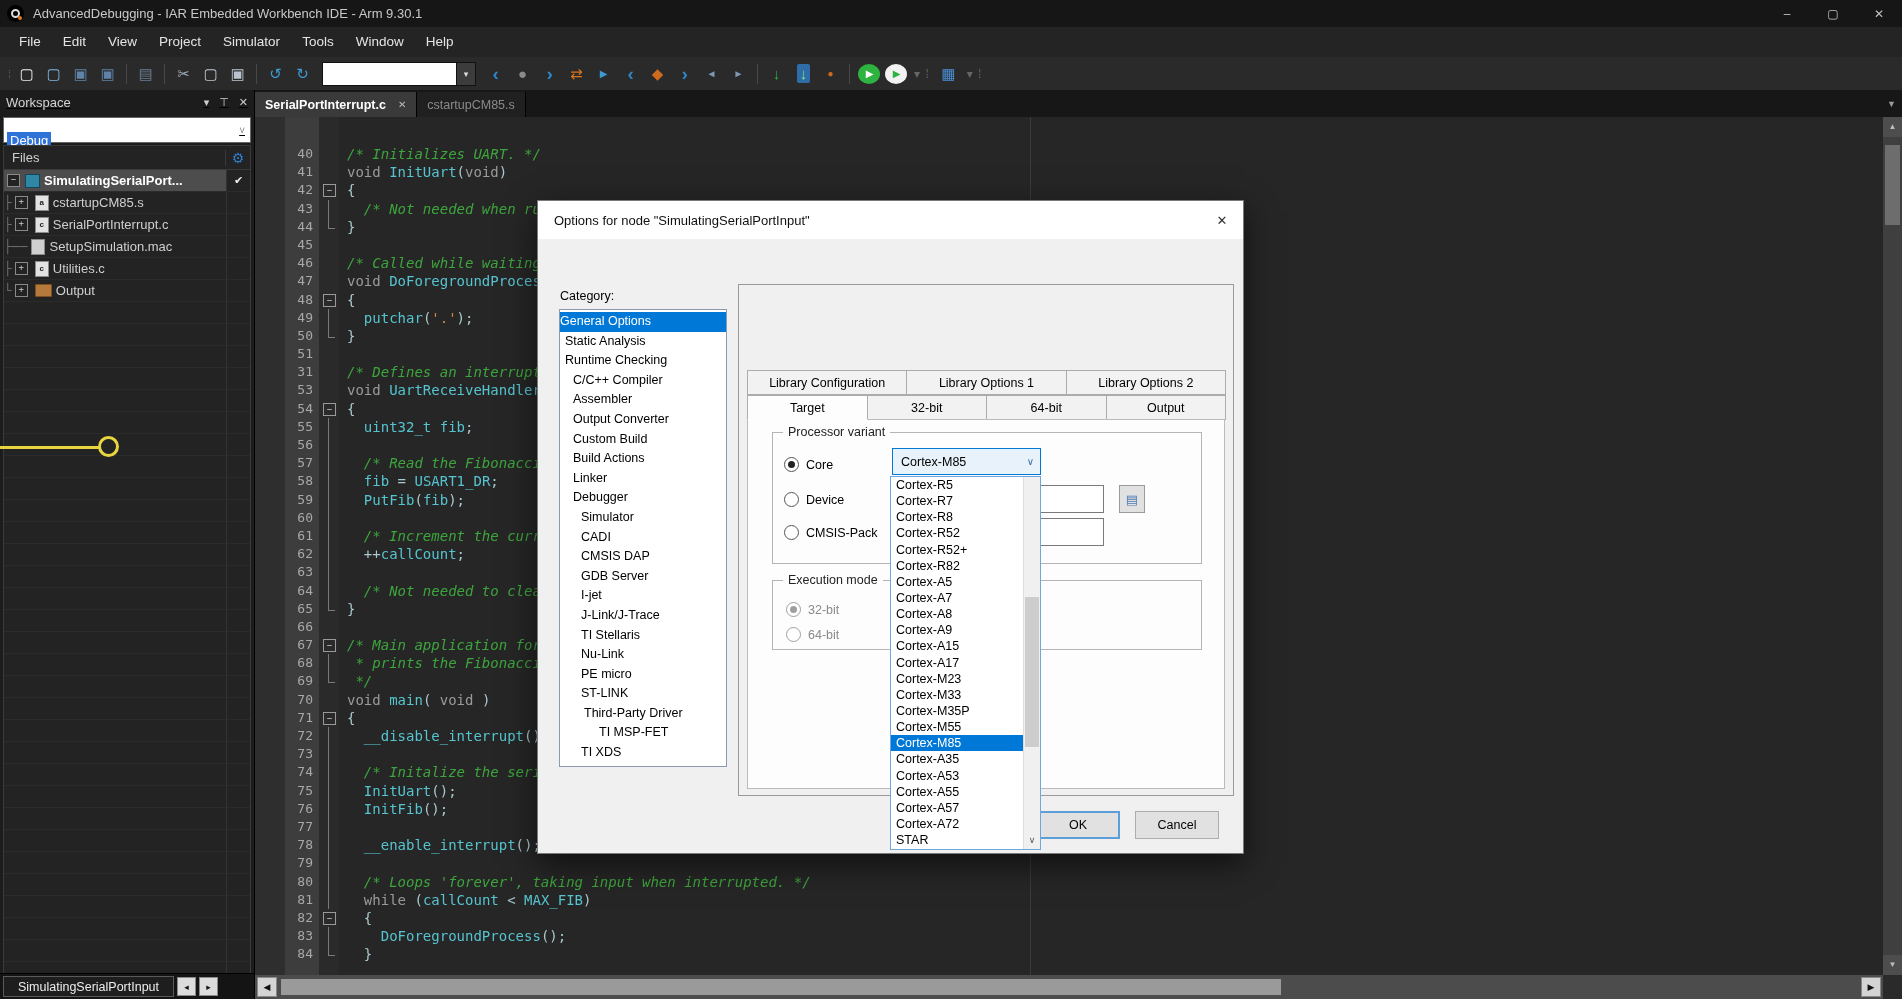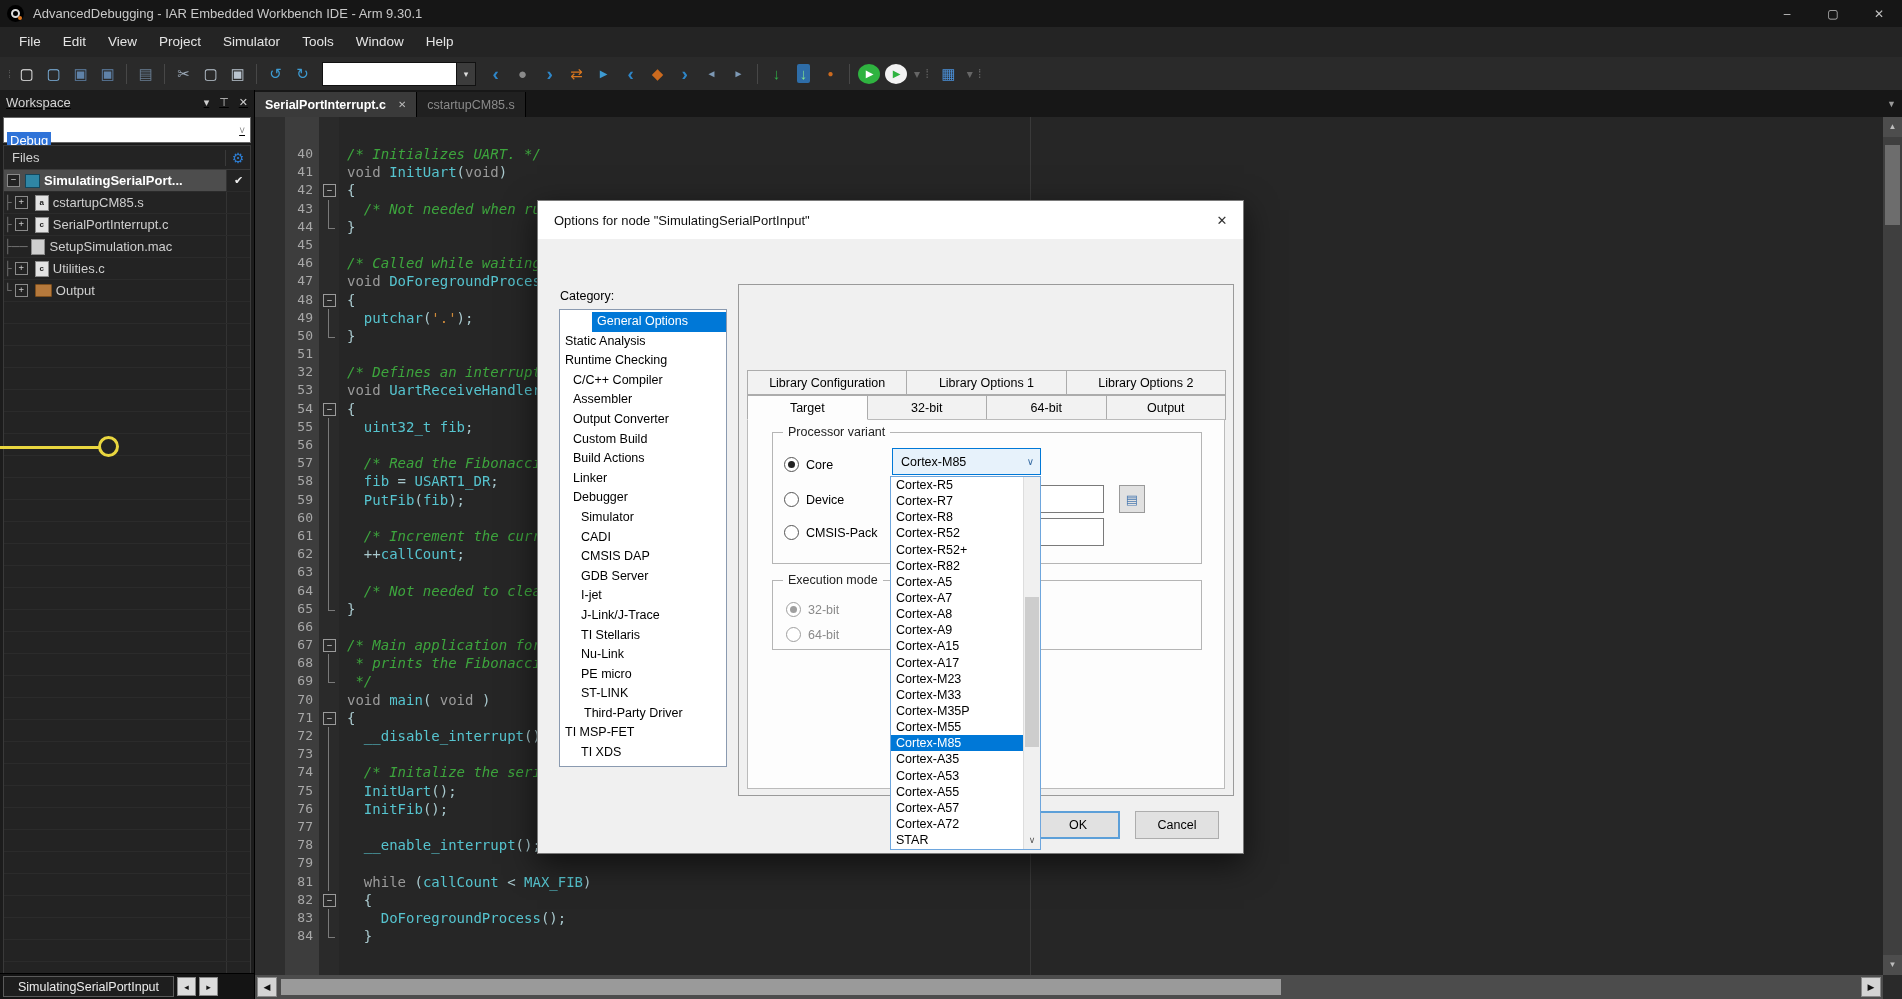--- a/index.html
+++ b/index.html
@@ -541,21 +541,21 @@
             <span class="ct"><span class="pl">}</span></span>
           </div>
           <div class="cl">
             <span class="bpm"></span>
             <span class="ln">51</span>
             <span class="fold"></span>
             <span class="ct"></span>
           </div>
           <div class="cl">
             <span class="bpm"></span>
-            <span class="ln">32</span>
+            <span class="ln">31</span>
             <span class="fold"></span>
             <span class="ct"><span class="cm">/* Defines an interrupt</span></span>
           </div>
           <div class="cl">
             <span class="bpm"></span>
             <span class="ln">53</span>
             <span class="fold"></span>
             <span class="ct"><span class="kw">void </span><span class="id">UartReceiveHandler</span></span>
           </div>
           <div class="cl">
@@ -754,20 +754,28 @@
             </span>
             <span class="ct"><span class="pl">  </span><span class="id">__enable_interrupt</span><span class="pl">();</span></span>
           </div>
           <div class="cl">
             <span class="bpm"></span>
             <span class="ln">79</span>
             <span class="fold">
               <span class="fline"></span>
             </span>
             <span class="ct"></span>
+          </div>
+          <div class="cl">
+            <span class="bpm"></span>
+            <span class="ln">80</span>
+            <span class="fold">
+              <span class="fline"></span>
+            </span>
+            <span class="ct"><span class="cm">  /* Loops 'forever', taking input when interrupted. */</span></span>
           </div>
           <div class="cl">
             <span class="bpm"></span>
             <span class="ln">81</span>
             <span class="fold">
               <span class="fline"></span>
             </span>
             <span class="ct"><span class="kw">  while </span><span class="pl">(</span><span class="id">callCount</span><span class="pl"> &lt; </span><span class="id">MAX_FIB</span><span class="pl">)</span></span>
           </div>
           <div class="cl">
@@ -811,42 +819,42 @@
     <div class="corner"></div>
   </div>
 
   <div class="dlg">
     <div class="dlg-title">
       <span>Options for node "SimulatingSerialPortInput"</span>
       <span class="dlg-close">✕</span>
     </div>
     <div class="cat-label">Category:</div>
     <div class="catlist" id="catlist">
-        <div class="citem sel" style="padding-left: 5px; margin-left: 32px;">General Options</div>
+        <div class="citem sel" style="">General Options</div>
         <div class="citem" style="padding-left: 5px;">Static Analysis</div>
         <div class="citem" style="padding-left: 5px;">Runtime Checking</div>
         <div class="citem" style="padding-left: 13px;">C/C++ Compiler</div>
         <div class="citem" style="padding-left: 13px;">Assembler</div>
         <div class="citem" style="padding-left: 13px;">Output Converter</div>
         <div class="citem" style="padding-left: 13px;">Custom Build</div>
         <div class="citem" style="padding-left: 13px;">Build Actions</div>
         <div class="citem" style="padding-left: 13px;">Linker</div>
         <div class="citem" style="padding-left: 13px;">Debugger</div>
         <div class="citem" style="padding-left: 21px;">Simulator</div>
         <div class="citem" style="padding-left: 21px;">CADI</div>
         <div class="citem" style="padding-left: 21px;">CMSIS DAP</div>
         <div class="citem" style="padding-left: 21px;">GDB Server</div>
         <div class="citem" style="padding-left: 21px;">I-jet</div>
         <div class="citem" style="padding-left: 21px;">J-Link/J-Trace</div>
         <div class="citem" style="padding-left: 21px;">TI Stellaris</div>
         <div class="citem" style="padding-left: 21px;">Nu-Link</div>
         <div class="citem" style="padding-left: 21px;">PE micro</div>
         <div class="citem" style="padding-left: 21px;">ST-LINK</div>
         <div class="citem" style="padding-left: 24px;">Third-Party Driver</div>
-        <div class="citem" style="padding-left: 5px;">TI MSP-FET</div>
+        <div class="citem" style="padding-left: 5px; margin-left: 34px;">TI MSP-FET</div>
         <div class="citem" style="padding-left: 21px;">TI XDS</div>
       </div>
 
     <div class="panel">
       <div class="trow1" id="tabsrow1">
           <div class="dtab">Library Configuration</div>
           <div class="dtab">Library Options 1</div>
           <div class="dtab">Library Options 2</div>
         </div>
       <div class="trow2" id="tabsrow2">

